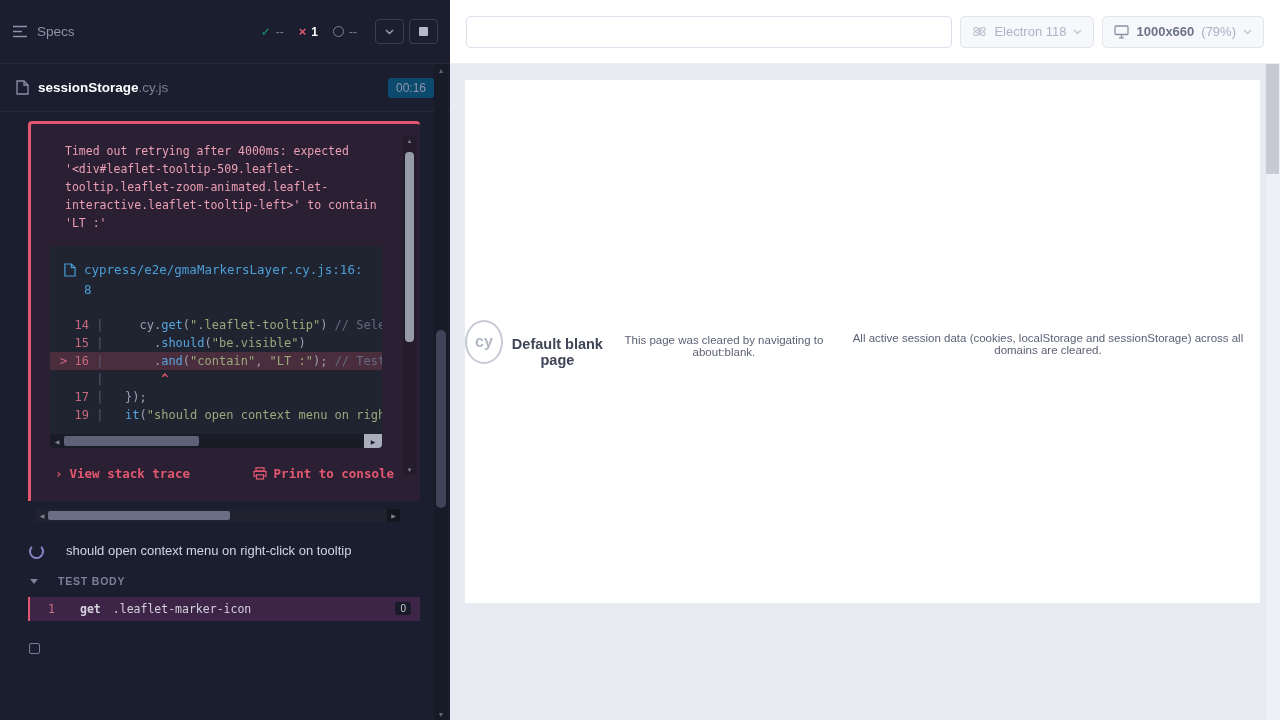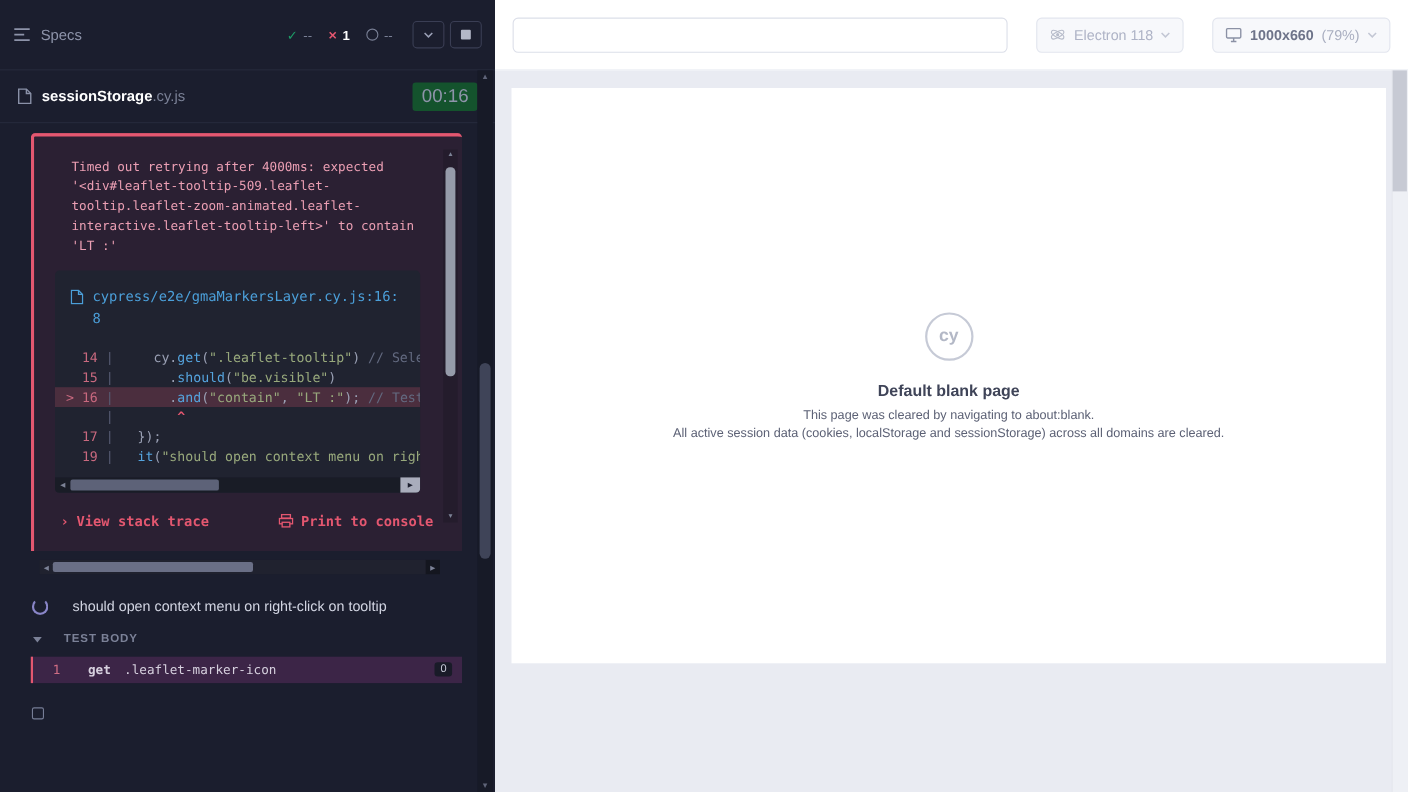--- a/index.html
+++ b/index.html
@@ -16,21 +16,21 @@
   .stat .cross{color:#e45770;font-weight:bold;font-size:13px;}
   .stat .fail-count{color:#fff;font-weight:bold;}
   .ring{width:9px;height:9px;border:1.5px solid #7a8096;border-radius:50%;display:inline-block;}
   .hdr-btns{margin-left:18px;display:flex;gap:5px;}
   .hdr-btn{width:27px;height:23px;border:1px solid #3a3e54;border-radius:4px;display:flex;align-items:center;justify-content:center;cursor:pointer;background:transparent;}
   .stop-sq{width:9px;height:9px;background:#b4b8c8;border-radius:1px;}
 
   .spec-row{height:48px;border-bottom:1px solid #262a3c;display:flex;align-items:center;padding:0 16px;box-sizing:border-box;}
   .spec-name{margin-left:9px;font-size:13.5px;font-weight:bold;color:#fff;}
   .spec-ext{font-size:13.5px;color:#7a8096;}
-  .duration{margin-left:auto;background:#14532d;color:#8e94aa;font-size:17px;padding:3px 8px;border-radius:3px;}
+  .duration{margin-left:auto;background:#0c4a6e;color:#8e94aa;font-size:12px;padding:3px 8px;border-radius:3px;}
 
   .log-area{position:absolute;top:113px;bottom:0;left:0;width:420px;overflow:hidden;}
 
   .attempt-error{margin:8px 0 0 28px;width:392px;min-height:380px;box-sizing:border-box;background:#2b2033;border-left:3px solid #e45770;border-top:3px solid #e45770;border-radius:4px 4px 0 0;padding:18px 0 16px 0;position:relative;}
   .err-msg{margin:0 42px 14px 34px;font-family:"DejaVu Sans Mono",monospace;font-size:11.5px;line-height:18px;color:#ec9fb4;word-break:break-word;}
   .code-frame{margin:0 38px 0 19px;background:#202330;border-radius:4px;padding-top:10px;overflow:hidden;}
   .file-link{display:flex;gap:8px;padding:4px 14px 10px 14px;color:#4b9fd9;font-family:"DejaVu Sans Mono",monospace;font-size:12.5px;line-height:20px;word-break:break-all;cursor:pointer;}
   .file-link svg{flex-shrink:0;margin-top:3px;}
   .code-block{font-family:"DejaVu Sans Mono",monospace;font-size:12px;line-height:18px;padding:6px 0 10px 0;overflow:hidden;}
   .code-line{height:18px;white-space:pre;padding-left:10px;overflow:hidden;}
@@ -71,30 +71,30 @@
   .cmd-method{font-weight:bold;}
   .cmd-msg{margin-left:12px;}
   .cmd-badge{position:absolute;right:9px;top:5px;background:#191b28;color:#c8cbd8;font-size:10px;line-height:13px;padding:0 5px;border-radius:3px;font-family:"Liberation Sans",sans-serif;}
 
   .rep-scroll{position:absolute;top:64px;right:2px;bottom:0;width:14px;background:#171a27;}
   .rep-scroll .arr{position:absolute;left:0;width:14px;height:12px;display:flex;align-items:center;justify-content:center;font-size:7px;color:#5f6478;cursor:pointer;}
   .rep-scroll .thumb{position:absolute;left:2px;top:266px;width:10px;height:178px;background:#3f4458;border-radius:5px;cursor:pointer;}
 
   
   .aut{flex:1;display:flex;flex-direction:column;background:#e9ebf2;position:relative;min-width:0;}
-  .aut-header{height:64px;flex-shrink:0;background:#fff;display:flex;align-items:center;padding:0 16px;gap:26px;border-bottom:1px solid #eceef4;box-sizing:border-box;}
+  .aut-header{height:64px;flex-shrink:0;background:#fff;display:flex;align-items:center;padding:0 16px;gap:8px;border-bottom:1px solid #eceef4;box-sizing:border-box;}
   .url-input{flex:1;height:32px;border:1px solid #dcdfe9;border-radius:5px;font-size:13px;padding:0 10px;color:#444;outline:none;box-sizing:border-box;font-family:"Liberation Sans",sans-serif;}
   .select-btn{height:32px;border:1px solid #e2e5ee;background:#f7f8fb;border-radius:5px;display:flex;align-items:center;gap:7px;padding:0 11px;font-size:13px;cursor:pointer;box-sizing:border-box;flex-shrink:0;}
   .browser-label{color:#aeb3c6;}
   .vp-size{color:#6d7389;font-weight:bold;}
   .vp-scale{color:#a9aec0;}
   .chev{flex-shrink:0;}
 
   .aut-body{flex:1;padding:16px 20px 0 15px;box-sizing:border-box;}
-  .blank-page{width:795px;height:523px;background:#fff;display:flex;flex-direction:column;align-items:center;justify-content:center;text-align:center;}
+  .blank-page{width:795px;height:523px;background:#fff;display:flex;flex-direction:row;align-items:center;justify-content:center;text-align:center;}
   .cy-logo{width:44px;height:44px;border:2px solid #c6cad6;border-radius:50%;display:flex;align-items:center;justify-content:center;color:#b3b8c6;font-size:16px;font-weight:bold;box-sizing:border-box;}
   .bp-title{margin-top:20px;font-size:14.5px;font-weight:bold;color:#3f4458;}
   .bp-line{margin-top:8px;font-size:11.5px;color:#5c6175;}
   .bp-line2{margin-top:4px;font-size:11.5px;color:#5c6175;}
 
   .aut-scroll{position:absolute;top:64px;right:0;bottom:0;width:14px;background:#eef0f5;border-left:1px solid #e3e5ec;}
   .aut-scroll .thumb{position:absolute;left:0;top:0;width:13px;height:110px;background:#c7cad4;cursor:pointer;}
 </style>
 </head>
 <body>

